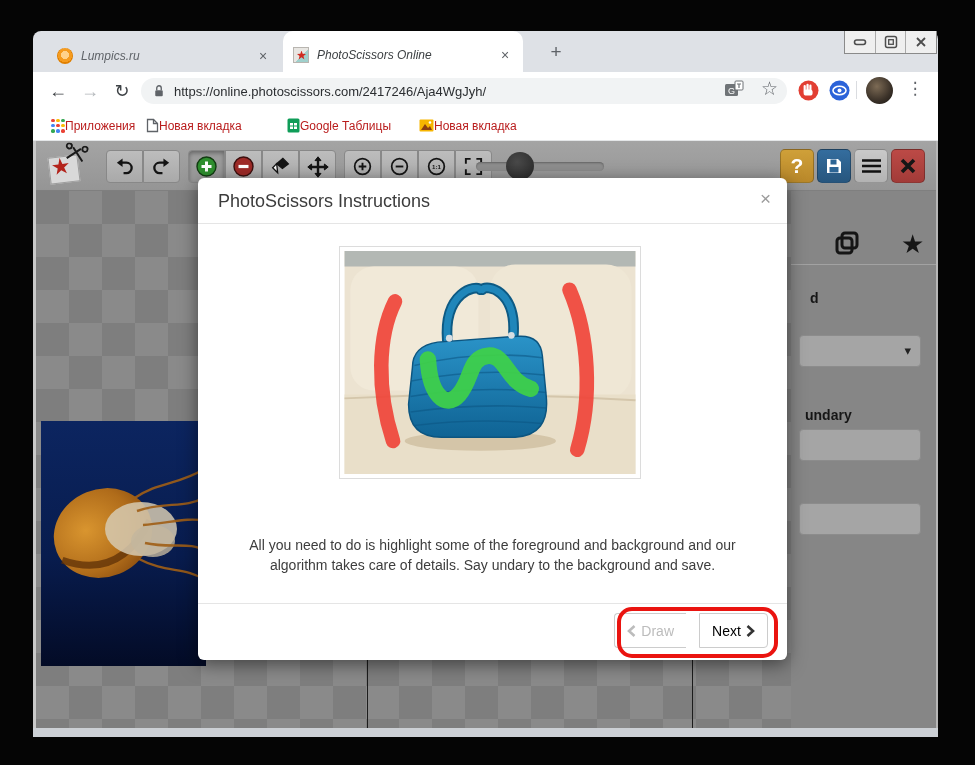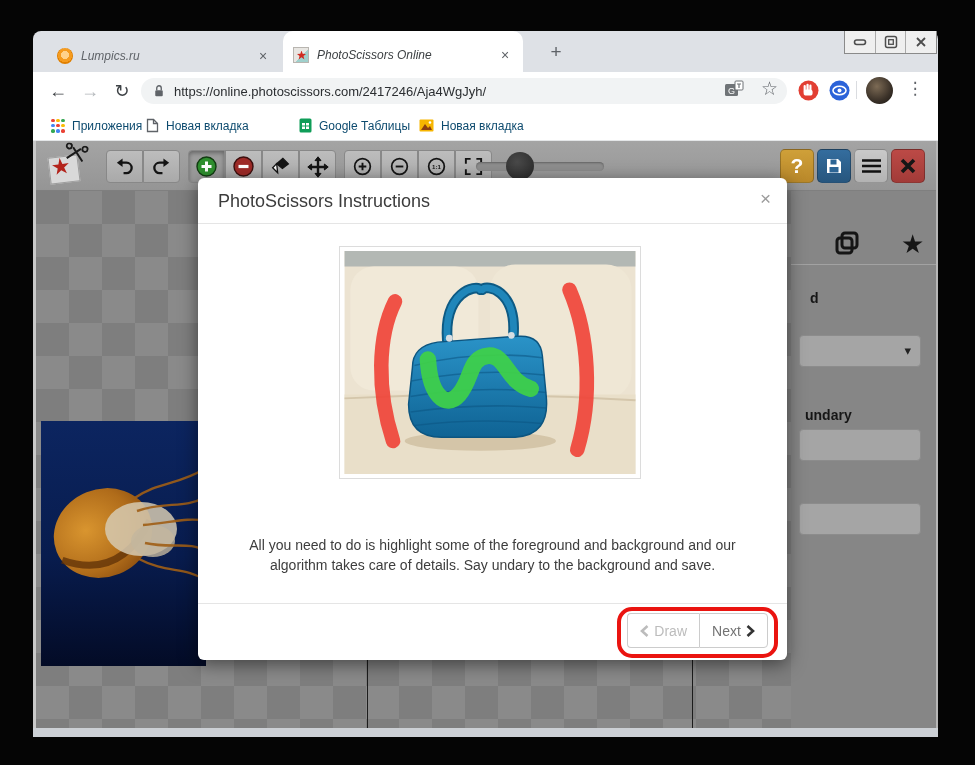--- a/index.html
+++ b/index.html
@@ -26,21 +26,21 @@
   .addrbar{position:absolute;left:0;top:41px;width:905px;height:38px;background:#fff;}
   .navg{position:absolute;top:6px;width:26px;height:26px;text-align:center;font-size:18px;line-height:26px;color:#3f4347;}
   .omnibox{position:absolute;left:108px;top:6px;width:646px;height:26px;background:#f1f3f4;border-radius:13px;display:flex;align-items:center;padding:0 12px;gap:9px;}
   .urltxt{font-size:13px;color:#2b2e31;white-space:nowrap;overflow:hidden;}
   .obicon{position:absolute;top:7px;}
   .extrow{position:absolute;top:7px;}
   .avatar{position:absolute;left:833px;top:5px;width:27px;height:27px;border-radius:50%;background:radial-gradient(circle at 40% 35%,#7d6b55,#3a3128 60%,#191512);}
   .dots{position:absolute;left:872px;top:6px;font-size:17px;color:#5f6368;width:20px;text-align:center;}
 
   .bookbar{position:absolute;left:0;top:79px;width:905px;height:31px;background:#fff;box-shadow:inset 0 -1px 0 #e4e6e8;}
-  .bm{position:absolute;top:5px;height:21px;display:flex;align-items:center;gap:7px;font-size:12px;color:#0c4a6e;}
+  .bm{position:absolute;top:5px;height:21px;display:flex;align-items:center;font-size:12px;color:#b91c1c;}
   .appsgrid{width:14px;height:14px;display:grid;grid-template-columns:repeat(3,1fr);gap:1.5px;}
   .appsgrid i{border-radius:50%;}
 
   
   .page{position:absolute;left:0;top:110px;width:905px;height:587px;background:#9b9b9b;border-left:3px solid #c9c9c9;border-right:2px solid #b7b7b7;overflow:hidden;}
   .winbottom{position:absolute;left:0;top:697px;width:905px;height:9px;background:#ccd0d5;}
 
   .ptoolbar{position:absolute;left:0;top:0;width:100%;height:50px;background:linear-gradient(#a4a4a4,#959595);border-bottom:1px solid #7f7f7f;}
   .tbtn{position:absolute;top:9px;width:37px;height:33px;background:linear-gradient(#bdbdbd,#a9a9a9);border:1px solid #888;display:flex;align-items:center;justify-content:center;}
   .tbtn.first{border-radius:4px 0 0 4px;}
@@ -68,21 +68,21 @@
   .m-title{position:absolute;left:20px;top:13px;font-size:18px;color:#3c3c3c;}
   .m-close{position:absolute;right:16px;top:10px;font-size:19px;color:#9c9c9c;cursor:pointer;}
   .m-hr-top{position:absolute;left:0;top:45px;width:100%;height:1px;background:#e5e5e5;}
   .m-fig{position:absolute;left:141px;top:68px;width:302px;height:233px;background:#fff;border:1px solid #dcdcdc;padding:4px;}
   .m-head{position:absolute;left:0;top:316px;width:100%;text-align:center;font-size:23px;color:#333;}
   .m-para{position:absolute;left:24px;top:358px;width:541px;text-align:center;font-size:14px;line-height:1.4;color:#3d3d3d;}
   .m-hr-bot{position:absolute;left:0;top:425px;width:100%;height:1px;background:#e5e5e5;}
   .btngroup{position:absolute;right:19px;bottom:12px;display:flex;}
   .mbtn{height:35px;min-width:69px;background:#fff;border:1px solid #ccc;font-size:14px;display:flex;align-items:center;justify-content:center;gap:5px;padding:0 12px;}
   .mbtn.prev{border-radius:4px 0 0 4px;color:#bcbcbc;border-right:none;}
-  .mbtn.next{border-radius:0 4px 4px 0;color:#737373;}
+  .mbtn.next{border-radius:0 4px 4px 0;color:#000000;margin-left:13px;}
   .ring{position:absolute;left:419px;top:429px;width:161px;height:51px;border:4px solid #ea1410;border-radius:15px;pointer-events:none;}
 </style>
 </head>
 <body>
 
 <div id="stage">
   <div class="bwin">
 
     <div class="tabstrip">
       <div class="tab inactive">
@@ -174,21 +174,21 @@
         </span>
         <span>Приложения</span>
       </div>
       <div class="bm" style="left:113px;">
         <svg width="13" height="15" viewBox="0 0 13 15">
             <path d="M1.5 1.5 h6 l4 4 v8 h-10 z" fill="#fff" stroke="#5f6368" stroke-width="1.3"></path>
             <path d="M7.5 1.5 v4 h4" fill="none" stroke="#5f6368" stroke-width="1.3"></path>
           </svg>
         <span>Новая вкладка</span>
       </div>
-      <div class="bm" style="left:254px;margin-left:12px;">
+      <div class="bm" style="left:254px;">
         <svg width="13" height="15" viewBox="0 0 13 15">
             <rect x="0.5" y="0.5" width="12" height="14" rx="1.5" fill="#0f9d58"></rect>
             <rect x="3" y="5" width="7" height="6" fill="#fff"></rect>
             <path d="M3 8 h7 M6.5 5 v6" stroke="#0f9d58" stroke-width="1"></path>
           </svg>
         <span>Google Таблицы</span>
       </div>
       <div class="bm" style="left:386px;">
         <svg width="15" height="13" viewBox="0 0 15 13">
             <rect x="0.5" y="0.5" width="14" height="12" rx="1" fill="#f7b500"></rect>

